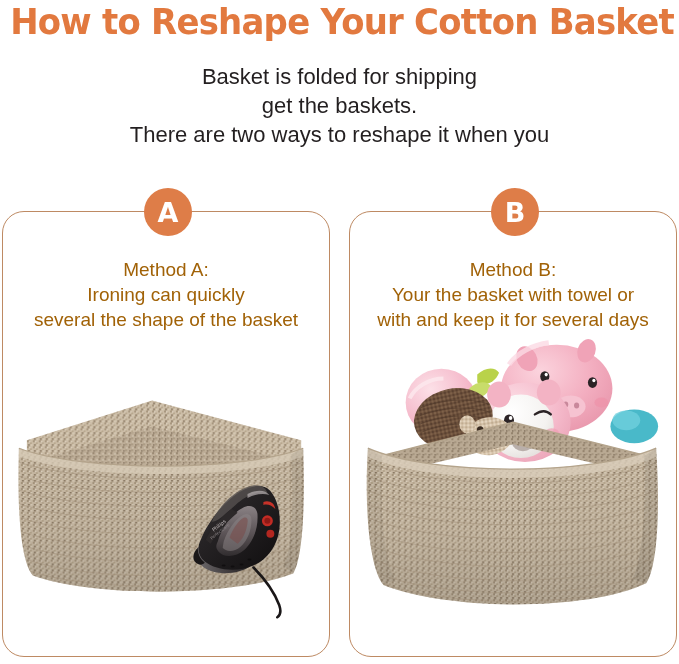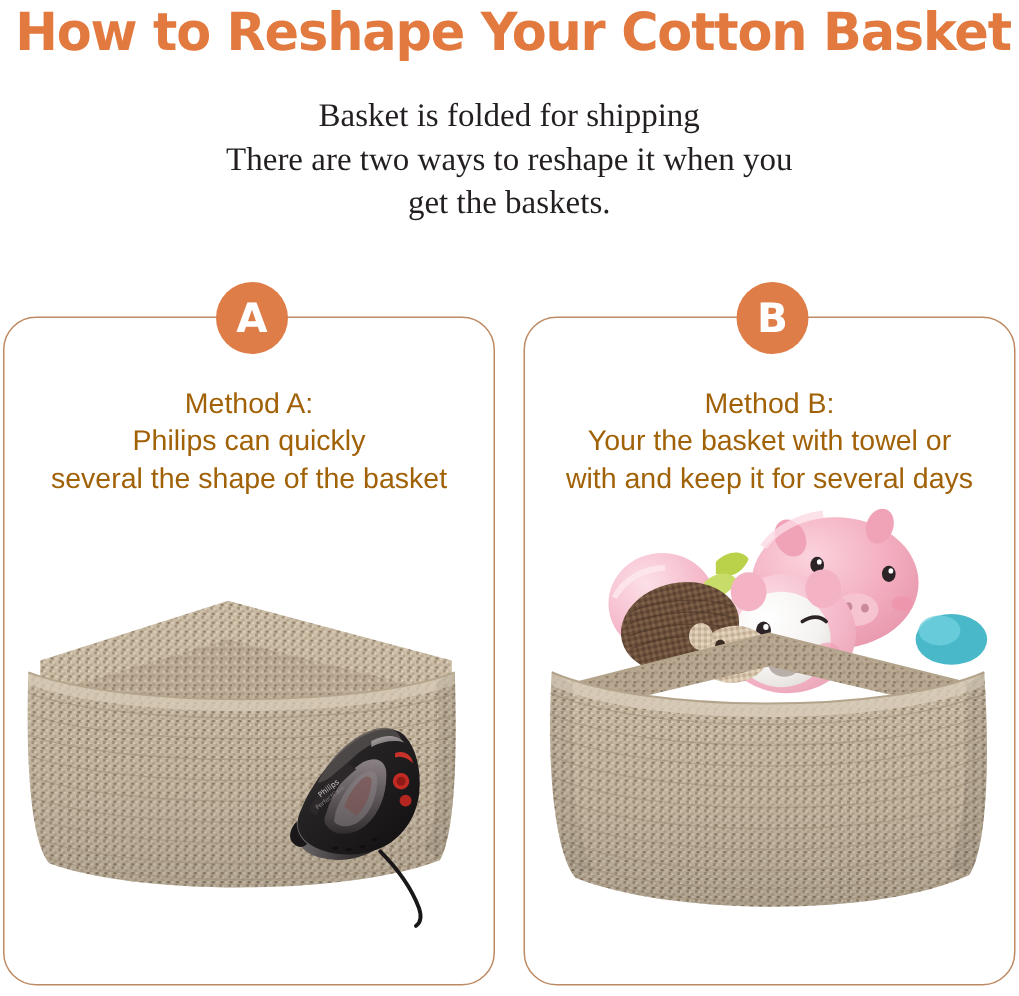--- a/index.html
+++ b/index.html
@@ -25,21 +25,21 @@
     transform:scaleX(0.97);
   }
   .subtitle{
     position:absolute;left:0;top:62px;width:679px;
     text-align:center;
     font-size:22px;
     line-height:29px;
     color:#231F20;
     font-family:"Liberation Sans", sans-serif;
   }
-  .subtitle div{white-space:nowrap;font-family:Liberation Serif, serif;}
+  .subtitle div{white-space:nowrap;}
 
   
   .card{
     position:absolute;
     top:211px;
     height:446px;
     border:1.4px solid #BE8A63;
     border-radius:22px;
     box-sizing:border-box;
     background:transparent;
@@ -89,31 +89,31 @@
 </style>
 </head>
 <body>
 
 <div class="page">
 
   <div class="title">How to Reshape Your Cotton Basket</div>
 
   <div class="subtitle">
     <div>Basket is folded for shipping</div>
+    <div>get the baskets.</div>
     <div>There are two ways to reshape it when you</div>
-    <div>get the baskets.</div>
   </div>
 
   <div class="card" id="card-a">
 
     <div class="badge" id="badge-a">A</div>
 
     <div class="method-text">
       <div>Method A:</div>
-      <div>Philips can quickly</div>
+      <div>Ironing can quickly</div>
       <div>several the shape of the basket</div>
     </div>
 
     <div class="photo" id="photo-a">
       <svg viewBox="0 0 328 260" preserveAspectRatio="xMidYMid meet">
         <defs>
 
           <pattern id="weaveA" width="6" height="6" patternUnits="userSpaceOnUse">
             <rect width="6" height="6" fill="#CBBCA6"></rect>
             <rect x="0" y="0" width="2" height="2" fill="#A99madeup"></rect>

